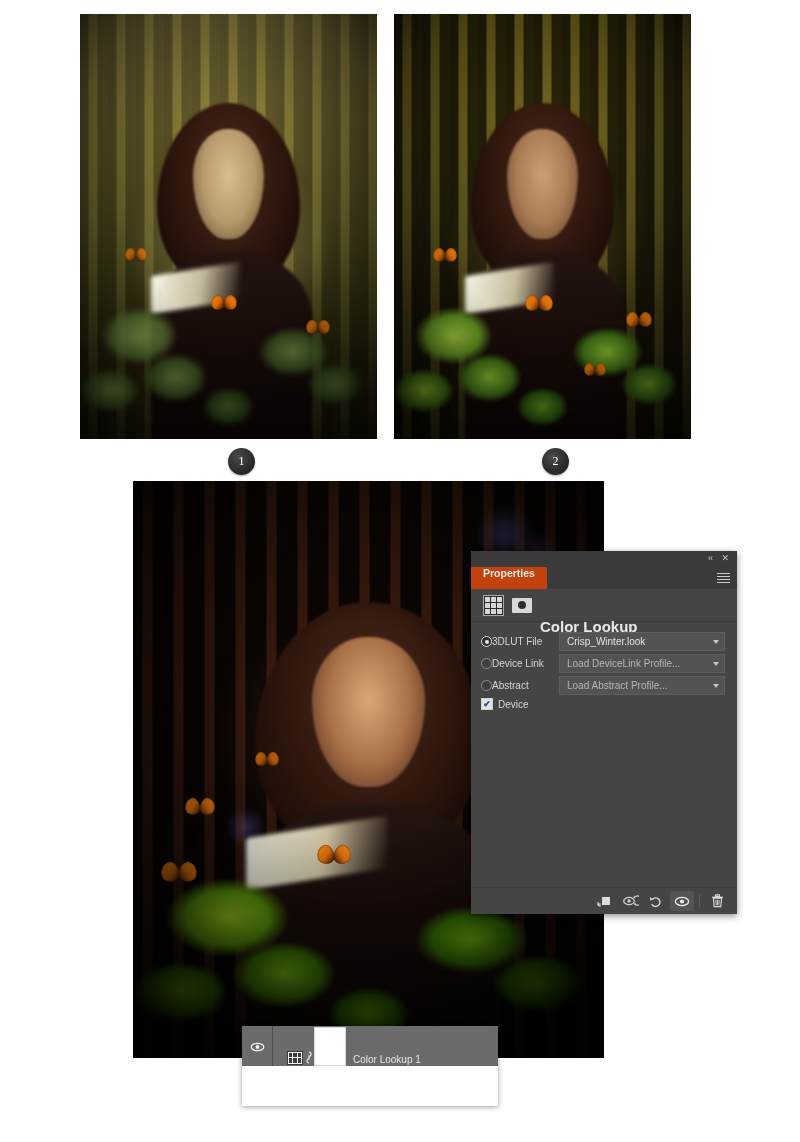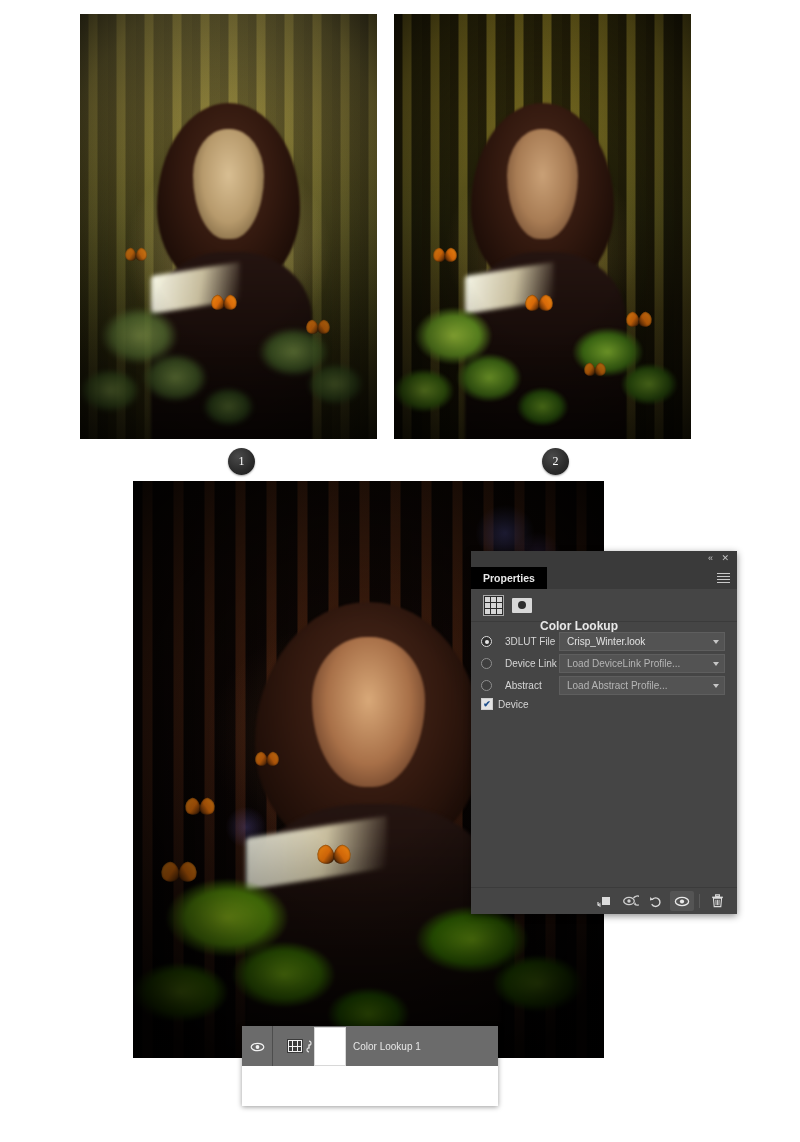--- a/index.html
+++ b/index.html
@@ -129,46 +129,46 @@
   }
   .ps-titlebar .tb-ico{
     position:absolute;top:3px;color:#c2c2c2;font-size:9px;line-height:9px;cursor:pointer;
   }
   .ps-collapse{right:25px;letter-spacing:-1px;}
   .ps-close{right:8px;font-size:10px;top:2px;}
   .ps-tabrow{
     height:22px;background:#3a3a3a;display:flex;align-items:stretch;position:relative;
   }
   .ps-tab{
-    background:#000000;color:#e8e8e8;font-size:10.5px;font-weight:bold;
-    display:flex;align-items:center;padding:0 12px;cursor:pointer;
+    background:#c2410c;color:#e8e8e8;font-size:10.5px;font-weight:bold;
+    display:flex;padding:0 12px;cursor:pointer;
   }
   .ps-menu{
     position:absolute;right:7px;top:6px;width:13px;height:10px;cursor:pointer;
   }
   .ps-menu i{display:block;height:1px;background:#c8c8c8;margin-bottom:2px;}
   .ps-header{
     height:32px;display:flex;align-items:center;padding:0 12px;gap:8px;
     border-bottom:1px solid #3b3b3b;
   }
   .icon-lut{
     width:17px;height:17px;background:#2b2b2b;border:1px solid #aaa;
     display:grid;grid-template-columns:1fr 1fr 1fr;grid-template-rows:1fr 1fr 1fr;gap:1px;padding:1px;
   }
   .icon-lut span{background:#d6d6d6;}
   .icon-mask{
     width:20px;height:15px;background:#d8d8d8;border-radius:1px;
     display:flex;align-items:center;justify-content:center;
   }
   .icon-mask i{width:8px;height:8px;border-radius:50%;background:#2d2d2d;display:block;}
-  .ps-header-title{font-size:12px;font-weight:bold;color:#e8e8e8;margin-top:42px;}
+  .ps-header-title{font-size:15px;font-weight:bold;color:#e8e8e8;margin-top:42px;}
 
   .ps-body{padding:10px 12px 0 10px;}
   .ps-row{display:flex;align-items:center;height:19px;margin-bottom:3px;}
-  .ps-radio-wrap{width:78px;display:flex;align-items:center;gap:13px;cursor:pointer;}
+  .ps-radio-wrap{width:78px;display:flex;align-items:center;gap:0;cursor:pointer;}
   .radio{
     width:9px;height:9px;border-radius:50%;border:1px solid #8f8f8f;background:#3e3e3e;
     display:flex;align-items:center;justify-content:center;flex:none;
   }
   .radio.on{border-color:#dcdcdc;background:#2e2e2e;}
   .radio.on i{width:4px;height:4px;border-radius:50%;background:#e6e6e6;display:block;}
   .ps-label{font-size:10px;color:#d6d6d6;white-space:nowrap;}
   .ps-select{
     flex:1;height:17px;background:#535353;border:1px solid #5e5e5e;
     display:flex;align-items:center;justify-content:space-between;
@@ -202,21 +202,21 @@
   }
   .lay-row{display:flex;align-items:center;height:40px;}
   .lay-row.sel{background:#6b6b6b;}
   .lay-row.alt{background:#565656;}
   .eye-cell{
     width:30px;height:100%;display:flex;align-items:center;justify-content:center;
     border-right:1px solid #4d4d4d;cursor:pointer;flex:none;
   }
   .eye{width:14px;height:9px;position:relative;}
   .eye svg{display:block;}
-  .lay-content{display:flex;align-items:center;gap:2px;padding-left:14px;}
+  .lay-content{display:flex;align-items:flex-end;gap:2px;padding-left:14px;}
   .th-grid{
     width:16px;height:14px;background:#f2f2f2;border:1px solid #3a3a3a;
     display:grid;grid-template-columns:1fr 1fr 1fr;grid-template-rows:1fr 1fr;gap:1px;padding:1px;box-sizing:border-box;flex:none;
   }
   .th-grid span{background:#3a3a3a;}
   .link-ico{width:8px;height:14px;flex:none;display:flex;align-items:center;justify-content:center;}
   .th-white{width:26px;height:33px;background:#fff;border:2px solid #fff;outline:1px solid #d8d8d8;flex:none;}
   .th-orange{width:26px;height:33px;border:1px solid #8a5c06;flex:none;}
   .lay-name{color:#e6e6e6;font-size:10px;padding-left:6px;}
 </style>

